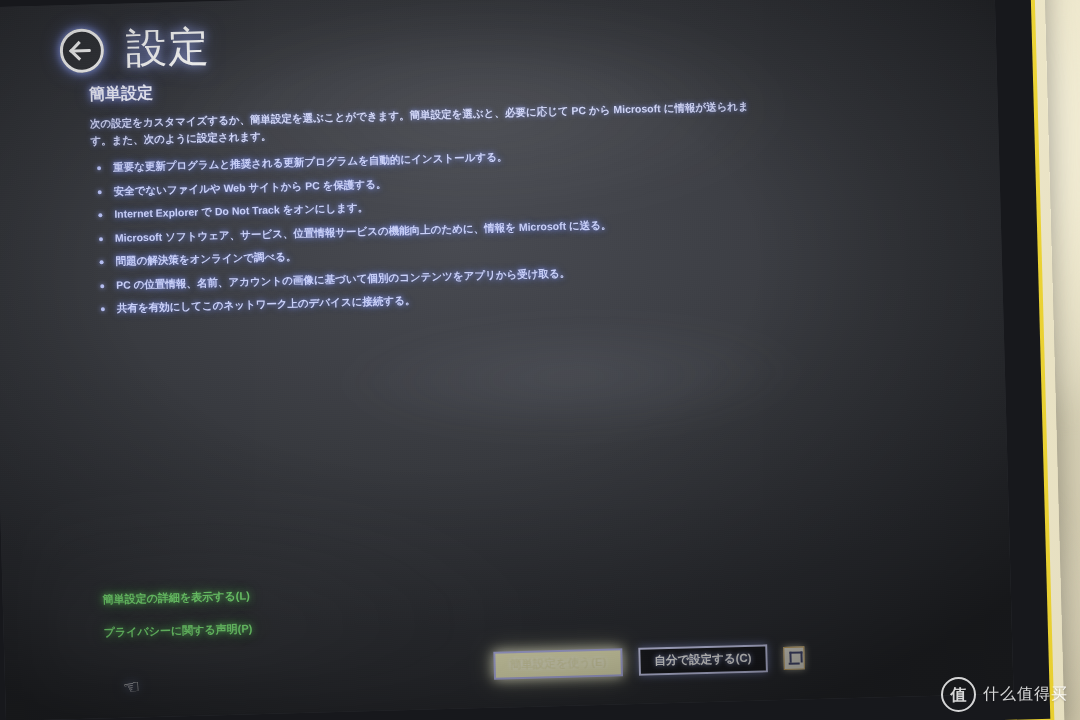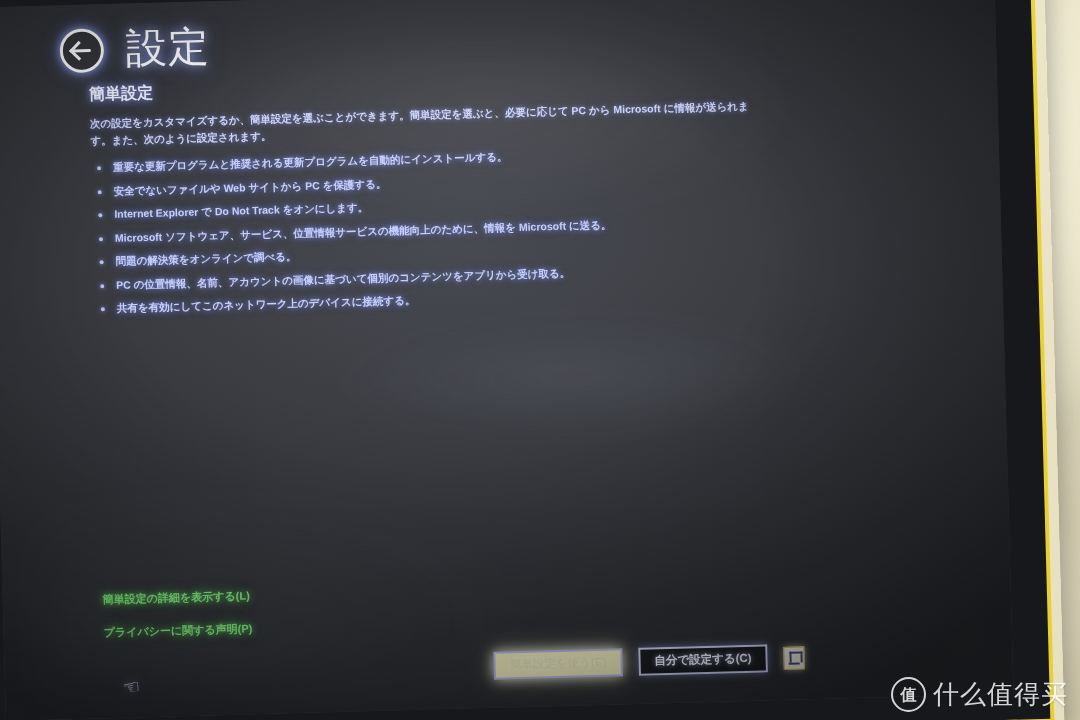--- a/index.html
+++ b/index.html
@@ -337,21 +337,21 @@
     color: #ffffff;
     font-size: 16px;
     font-weight: 700;
     display: flex;
     align-items: center;
     justify-content: center;
     line-height: 1;
   }
   .wm-text {
     color: #ffffff;
-    font-size: 26px;
+    font-size: 16px;
     font-weight: 400;
     letter-spacing: 1px;
     text-shadow: 0 1px 2px rgba(0,0,0,.25);
   }
 </style>
 </head>
 <body>
 
 <div id="photo">
 

